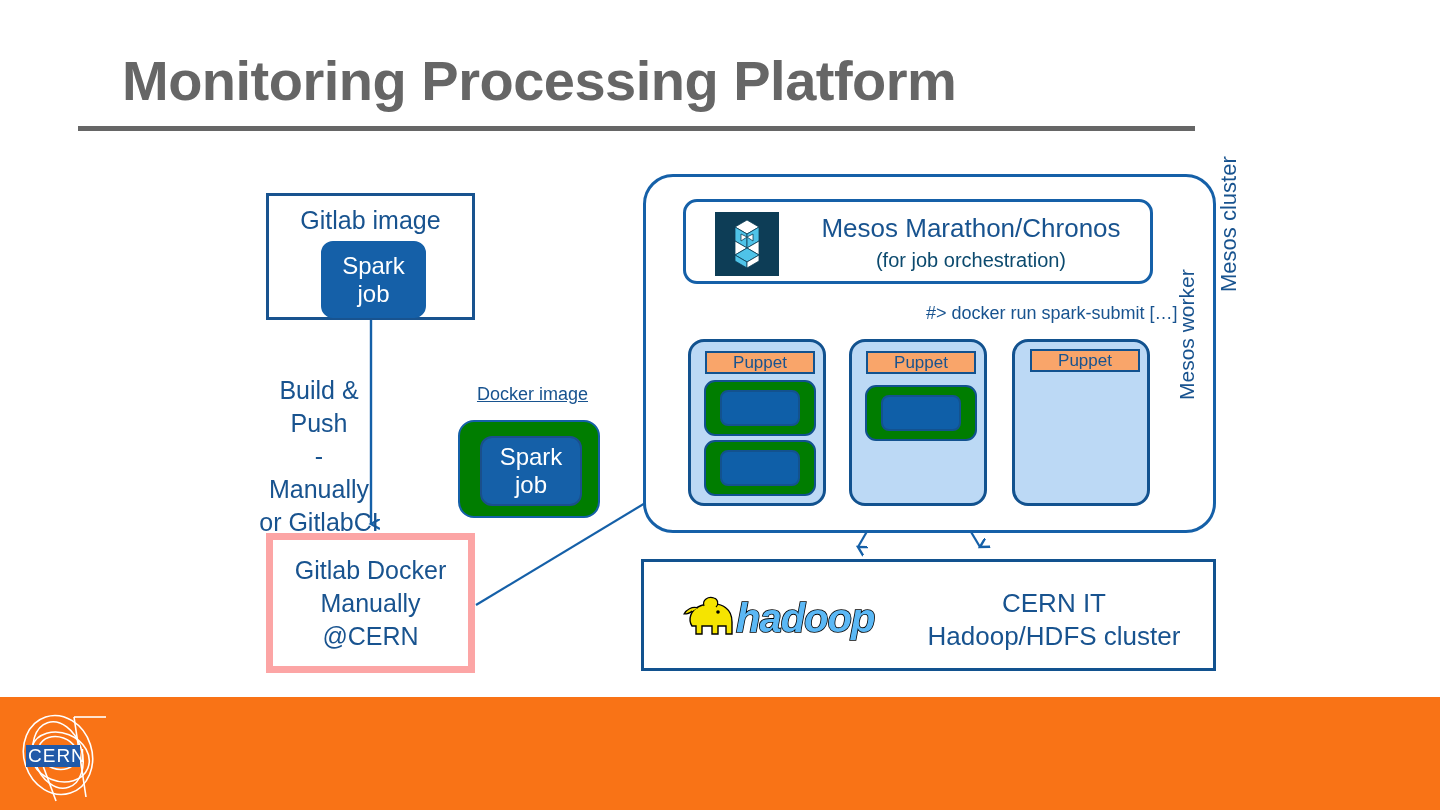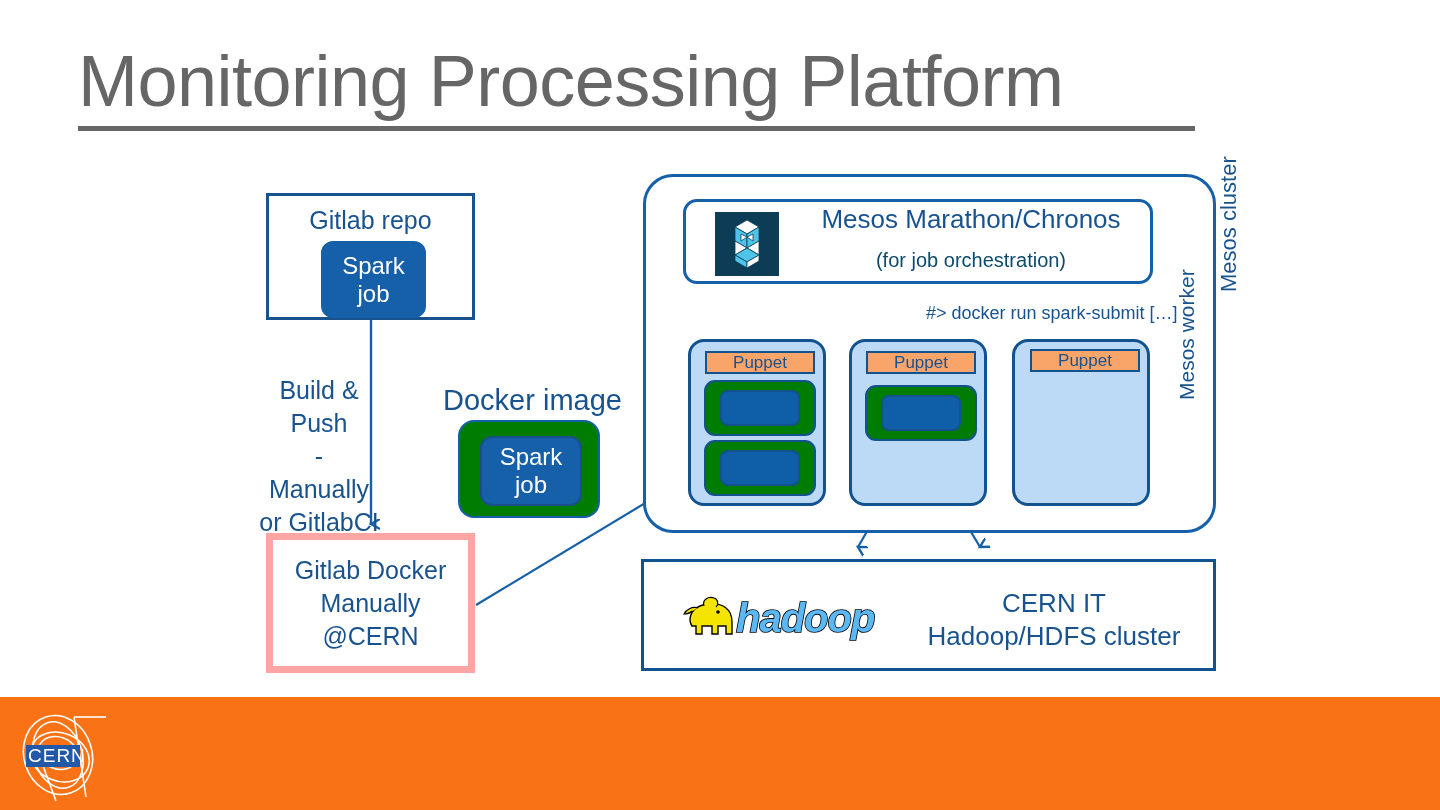--- a/index.html
+++ b/index.html
@@ -15,26 +15,27 @@
     background: #ffffff;
   }
 
   
   #title-wrap {
     position: absolute;
     left: 78px; top: 38px;
     width: 1120px;
   }
   #page-title {
-    font-size: 72px;
+    font-size: 56px;
     line-height: 86px;
     color: #666666;
-    font-weight: 400;
+    font-weight: 700;
     white-space: nowrap;
     letter-spacing: -0.5px;
+    margin-left: 44px;
   }
   #title-rule {
     margin-top: 2px;
     height: 5px;
     background: #666666;
     width: 1117px;
   }
 
   
   #gitlab-repo {
@@ -59,21 +60,21 @@
   #buildpush {
     position: absolute; left: 204px; top: 374px;
     width: 230px; text-align: center;
     color: #18538f; font-size: 25px; line-height: 33px;
   }
 
   
   #docker-image-label {
     position: absolute; left: 440px; top: 384px;
     width: 185px; text-align: center;
-    color: #18538f; font-size: 29px;
+    color: #18538f; font-size: 18px; text-decoration: underline;
   }
   #docker-image-box {
     position: absolute; left: 458px; top: 420px;
     width: 142px; height: 98px;
     background: #007d00; border: 2px solid #1560a8; border-radius: 16px;
   }
   #docker-image-inner {
     position: absolute; left: 20px; top: 14px;
     width: 102px; height: 70px;
     background: #1560a8; border: 2px solid #1a4f8c; border-radius: 12px;
@@ -109,21 +110,21 @@
     position: absolute; left: 683px; top: 199px;
     width: 470px; height: 85px;
     border: 3px solid #1560a8; border-radius: 14px; background: #ffffff;
   }
   #mesos-logo {
     position: absolute; left: 29px; top: 10px;
     width: 64px; height: 64px;
     background: #0d3d56;
   }
   #marathon-title {
-    position: absolute; left: 110px; top: 2px; width: 350px;
+    position: absolute; left: 110px; top: 11px; width: 350px;
     text-align: center; color: #18538f; font-size: 26px;
   }
   #marathon-sub {
     position: absolute; left: 110px; top: 47px; width: 350px;
     text-align: center; color: #0c4a6e; font-size: 20px;
   }
 
   
   #docker-cmd {
     position: absolute; left: 926px; top: 303px;
@@ -229,21 +230,21 @@
     <line x1="918" y1="285" x2="918" y2="381" stroke="#1560a8" stroke-width="2.4" marker-end="url(#arrowV)"></line>
 
     <line x1="476" y1="605" x2="700" y2="470" stroke="#1560a8" stroke-width="2.2" marker-end="url(#arrowV2)"></line>
 
     <line x1="918" y1="443" x2="858" y2="547" stroke="#1560a8" stroke-width="2.2" marker-end="url(#arrowV)"></line>
 
     <line x1="918" y1="443" x2="980" y2="547" stroke="#1560a8" stroke-width="2.2" marker-end="url(#arrowV)"></line>
   </svg>
 
   <div id="gitlab-repo">
-    <div id="gitlab-repo-label">Gitlab repo</div>
+    <div id="gitlab-repo-label">Gitlab image</div>
     <div id="sparkjob-repo">
       <span>Spark</span>
       <span>job</span>
     </div>
   </div>
 
   <div id="buildpush">
     <div>Build &amp;</div>
     <div>Push</div>
     <div>-</div>

